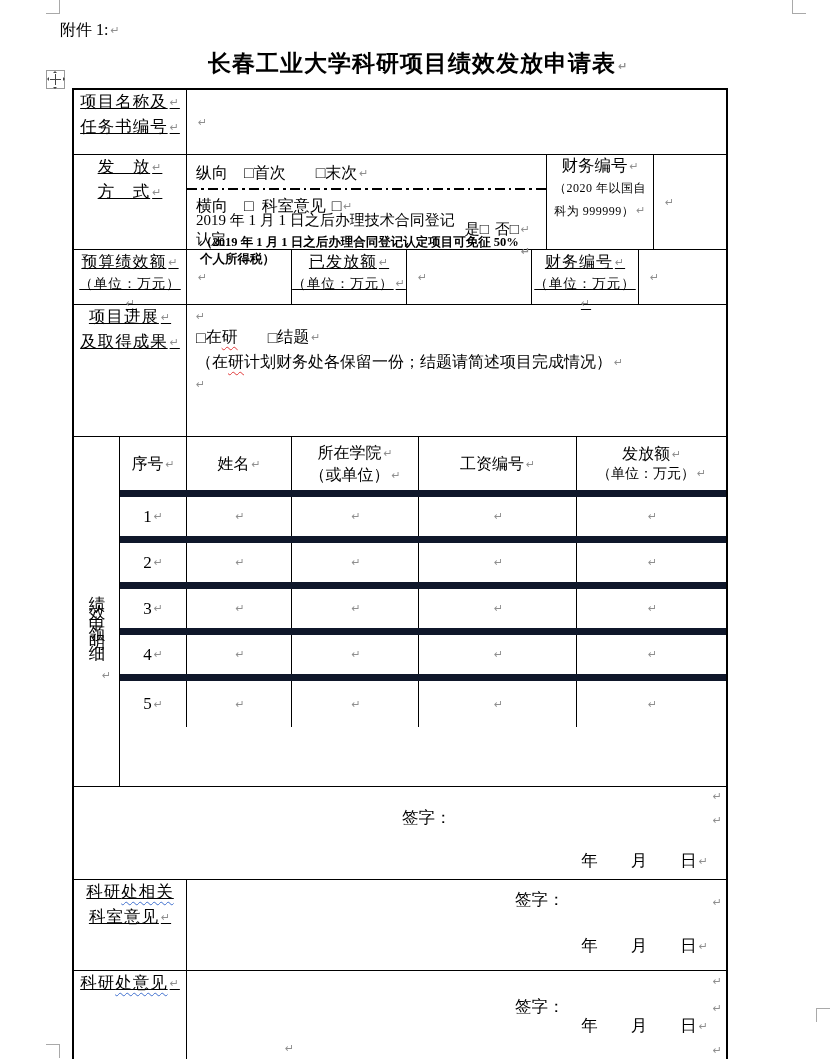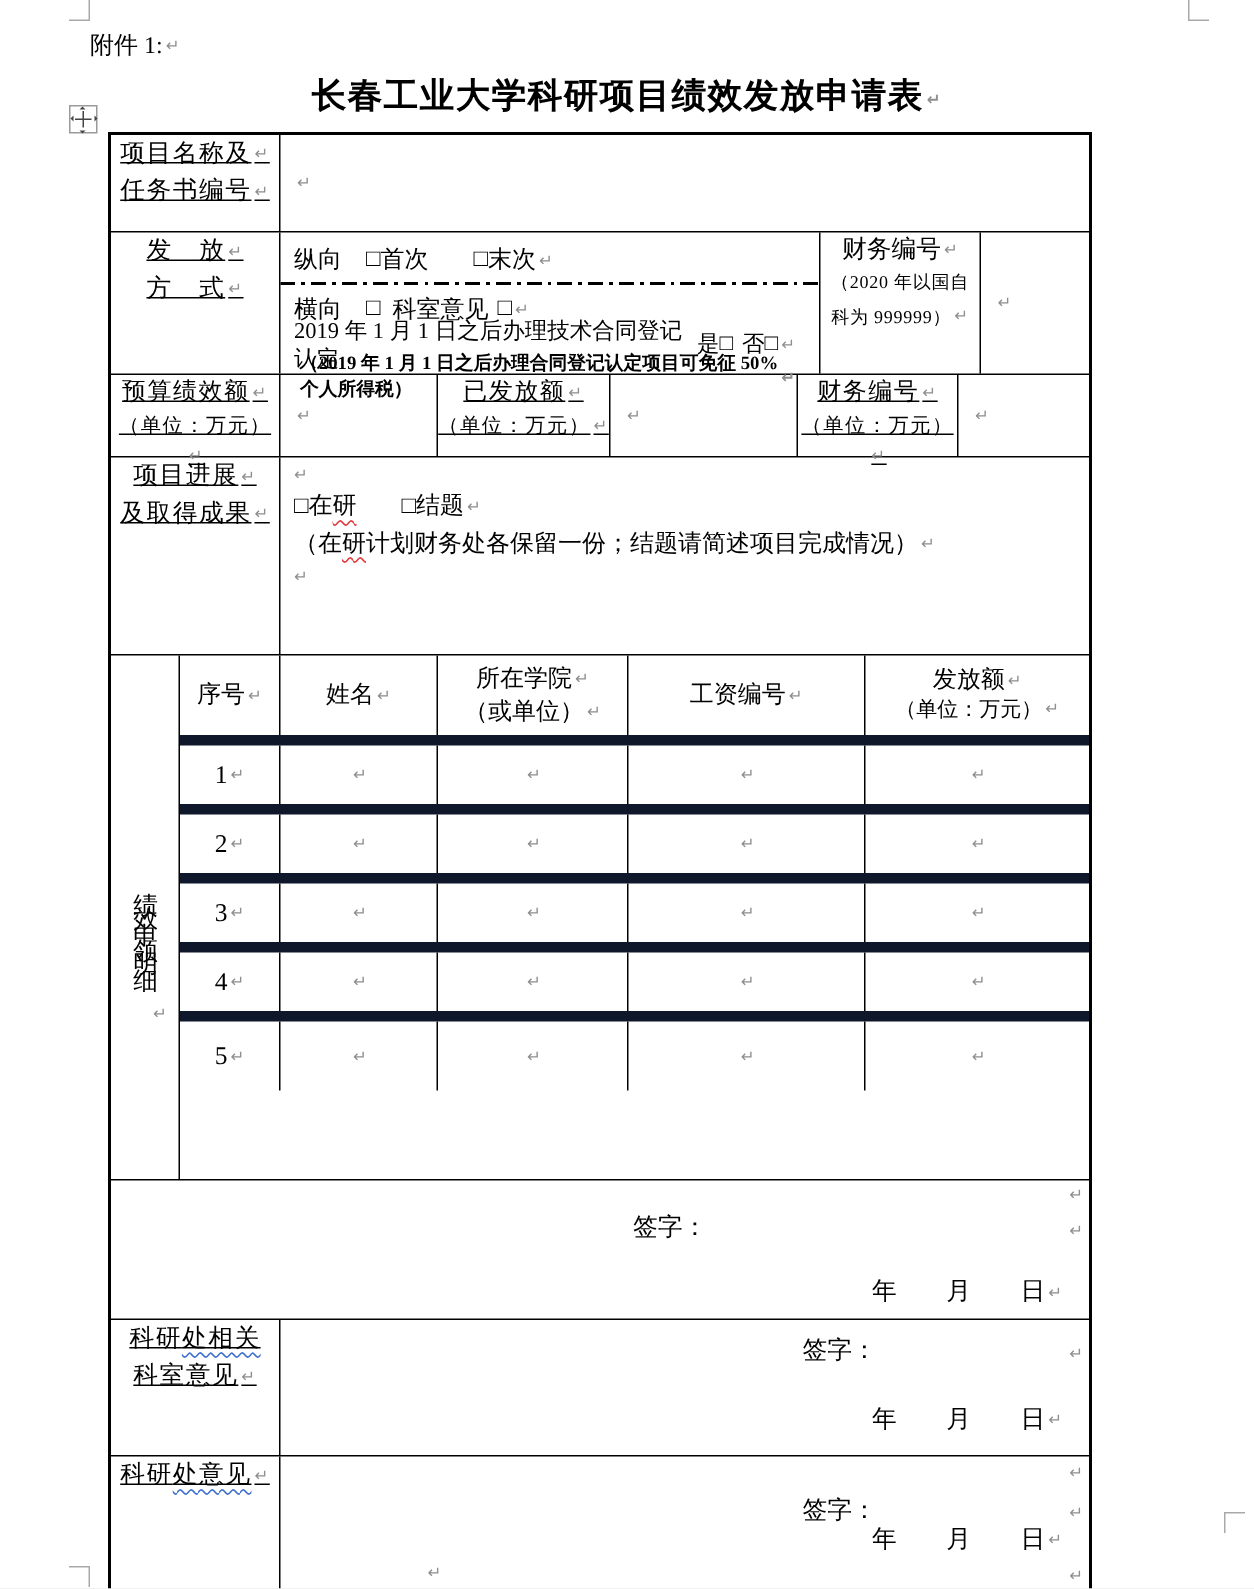--- a/index.html
+++ b/index.html
@@ -72,21 +72,21 @@
   .dh{ flex:0 0 auto; height:60px;}
   .dr{ height:46px;}
   .dc-seq{flex:0 0 67px;width:67px;} .dc-name{flex:0 0 105px;width:105px;}
   .dc-col{flex:0 0 127px;width:127px;} .dc-sal{flex:0 0 158px;width:158px;}
   .hdr2{ font-size:14px; line-height:1.35;}
   .hdr1{ font-size:16px; line-height:1.35;}
   .seqnum{ font-size:17px;}
   .hcell{ display:flex; flex-direction:column; align-items:center; justify-content:center; text-align:center;}
   
   .opc{ font-size:16.5px;}
-  .sign{ position:absolute; left:348px;}
+  .sign{ position:absolute; left:328px;}
   .abs{ position:absolute;}
   .footnote{ position:absolute; left:57px; top:1001px; width:753px; font-size:19px; line-height:1.35; text-align:justify;}
   .b-center-ret{ position:absolute; left:283px; top:1042px;}
 </style>
 </head>
 <body>
 
 <div class="page">
 
   <div class="crop tl"></div>

